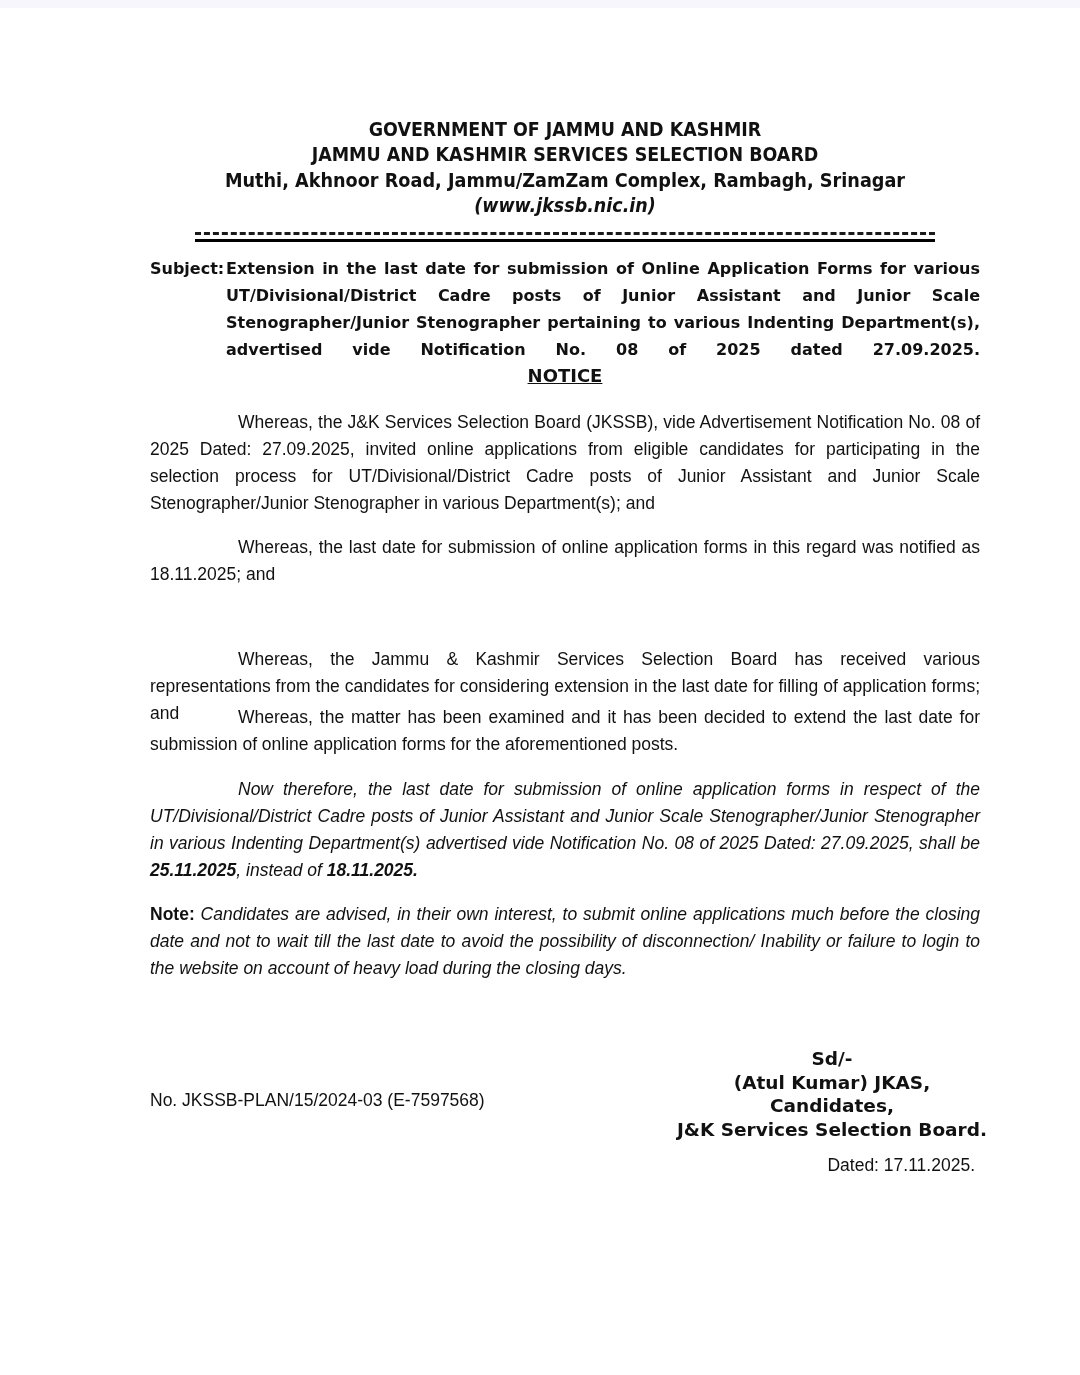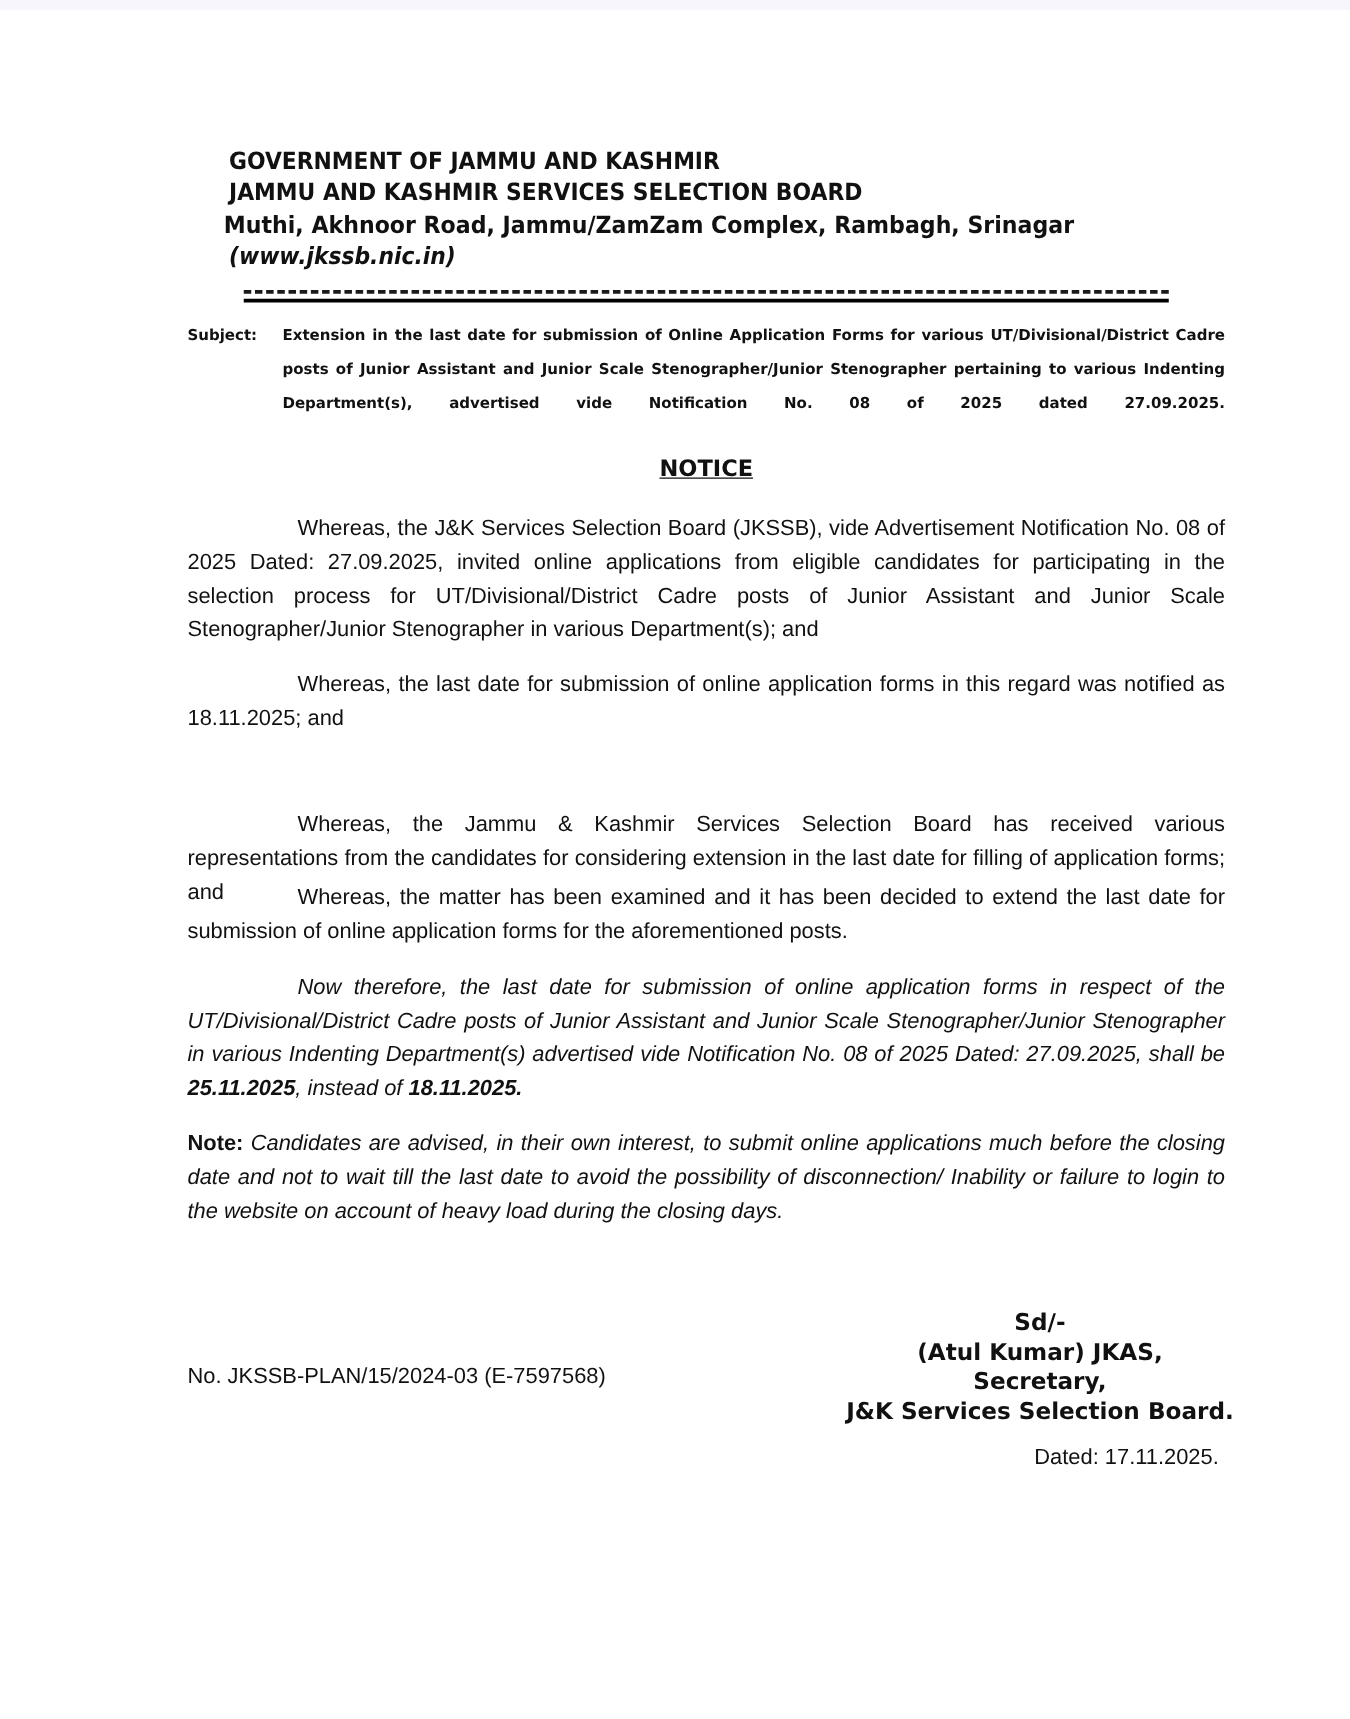--- a/index.html
+++ b/index.html
@@ -1,29 +1,29 @@
 <!DOCTYPE html>
 <html><head>
 <meta charset="utf-8">
 <style>
   html, body { margin: 0; padding: 0; }
   body {
     width: 1080px; height: 1375px; background: #ffffff; position: relative; overflow: hidden;
     font-family: "DejaVu Sans", sans-serif; color: #111111;
   }
   .topband { position: absolute; left: 0; top: 0; width: 1080px; height: 8px; background: #f8f6fd; }
-  .header { position: absolute; left: 150px; width: 830px; top: 117px; text-align: left; font-weight: bold; }
+  .header { position: absolute; left: 150px; width: 830px; top: 117px; text-align: center; font-weight: bold; }
   .header .l1, .header .l2 { font-size: 19px; line-height: 25px; letter-spacing: 0; transform: scaleX(0.92); }
   .header .l3 { font-size: 19px; line-height: 26px; font-weight: bold; white-space: nowrap; transform: scaleX(0.93); }
   .header .l4 { font-size: 19px; line-height: 25px; font-style: italic; transform: scaleX(0.92); }
   .divider { position: absolute; left: 195px; width: 740px; top: 232px; height: 12px; }
   .divider .dash { height: 0; border-top: 3px dashed #1a1a1a; }
   .divider .solid { margin-top: 4px; height: 3px; background: #000; }
 
-  .subject { position: absolute; left: 150px; width: 830px; top: 255px; font-weight: bold; font-size: 12px; line-height: 27px; }
+  .subject { position: absolute; left: 150px; width: 830px; top: 255px; font-weight: bold; font-size: 16px; line-height: 27px; }
   .subject .label { position: absolute; left: 0; top: 0; }
   .subject .text { margin-left: 76px; text-align: justify; text-align-last: justify; display: block; }
   .notice { position: absolute; left: 0; width: 1130px; top: 365px; text-align: center; font-weight: bold; font-size: 18px; text-decoration: underline; }
 
   .body { position: absolute; left: 150px; width: 830px; font-size: 17.5px; line-height: 27px; text-align: justify; font-family: "Liberation Sans", sans-serif; }
   .body p { margin: 0; text-indent: 88px; }
   .p1 { top: 409px; }
   .p2 { top: 534px; }
   .p3 { top: 606px; margin-top: 40px; }
   .p4 { top: 704px; }
@@ -78,18 +78,18 @@
   <p><span>Now therefore, the last date for submission of online application forms in respect of the UT/Divisional/District Cadre posts of Junior Assistant and Junior Scale Stenographer/Junior Stenographer in various Indenting Department(s) advertised vide Notification No. 08 of 2025 Dated: 27.09.2025, shall be </span><b>25.11.2025</b><span>, instead of </span><b>18.11.2025.</b></p>
 </div>
 
 <div class="body note">
   <p><span class="nlabel">Note:</span> <span class="ntext">Candidates are advised, in their own interest, to submit online applications much before the closing date and not to wait till the last date to avoid the possibility of disconnection/ Inability or failure to login to the website on account of heavy load during the closing days.</span></p>
 </div>
 
 <div class="sign">
   <div>Sd/-</div>
   <div>(Atul Kumar) JKAS,</div>
-  <div>Secretary,</div>
+  <div>Candidates,</div>
   <div>J&amp;K Services Selection Board.</div>
 </div>
 
 <div class="refno">No. JKSSB-PLAN/15/2024-03 (E-7597568)</div>
 <div class="dated">Dated: 17.11.2025.</div>
 
 </body></html>

